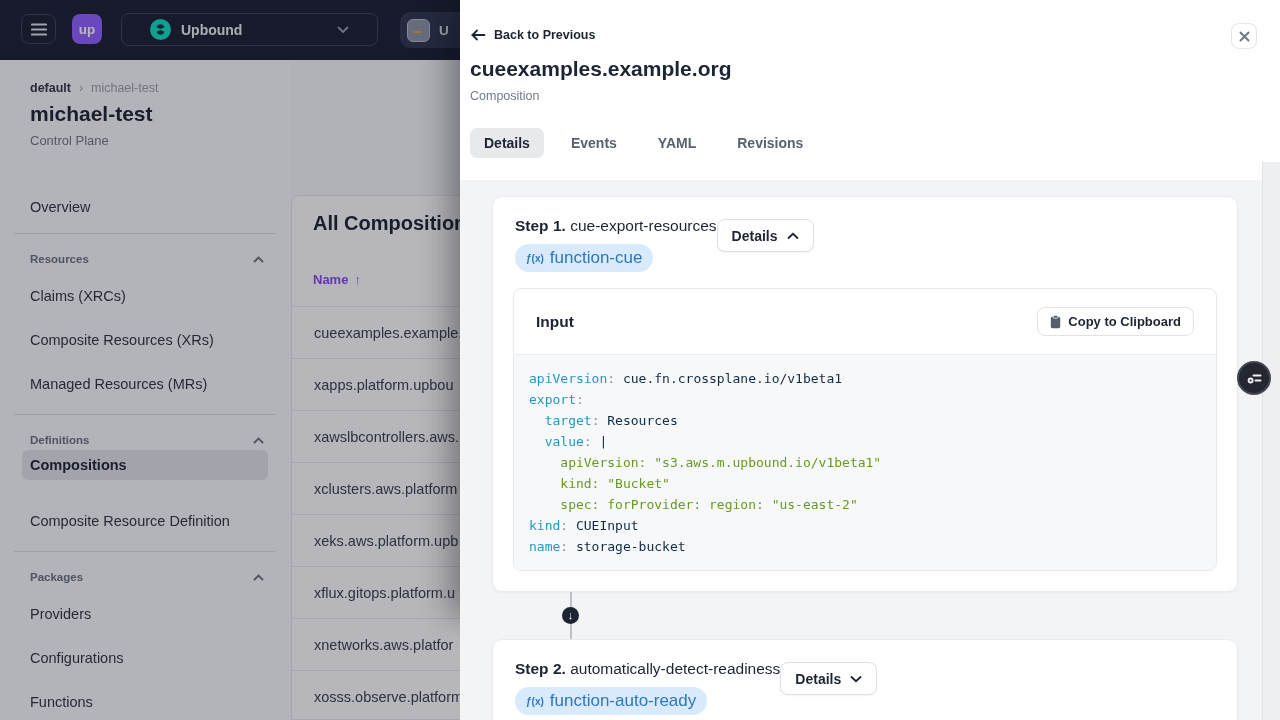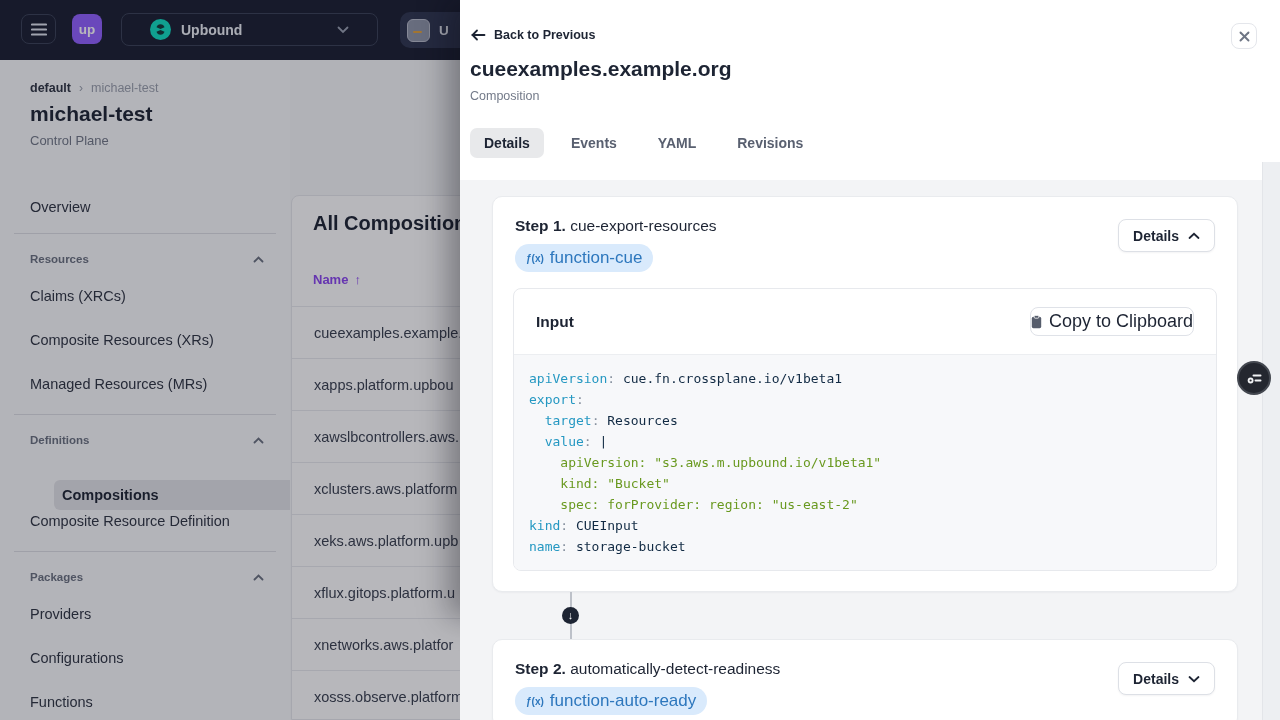--- a/index.html
+++ b/index.html
@@ -49,32 +49,32 @@
   .close-btn { position:absolute; left:771px; top:23px; width:26px; height:26px; border:1.5px solid #e4e6eb; border-radius:8px; display:flex; align-items:center; justify-content:center; cursor:pointer; background:#fff; }
   .panel-title { position:absolute; left:10px; top:57px; font-size:21px; font-weight:800; color:#1d2433; }
   .panel-subtitle { position:absolute; left:10px; top:89px; font-size:12.5px; color:#737a89; }
   .tabs { position:absolute; left:10px; top:128px; display:flex; gap:13px; align-items:center; }
   .tab { padding:7px 14px; font-size:14px; font-weight:600; color:#596070; border-radius:7px; cursor:pointer; }
   .tab.active { background:#e8e9eb; color:#1d2433; font-weight:700; }
 
   .panel-body { position:absolute; left:0; top:180px; width:820px; height:540px; background:#f3f4f6; }
   .step-card { width:746px; margin-left:32px; background:#fff; border:1px solid #e9ebee; border-radius:10px; box-shadow:0 1px 2px rgba(20,24,40,0.04); }
   .card1 { margin-top:16px; }
-  .step-row { display:flex; justify-content:space-between; padding:20px 22px 16px 22px; }
+  .step-row { display:flex; padding:20px 22px 16px 22px; }
   .step-title { font-size:15.5px; color:#1d2433; }
   .step-title b { font-weight:800; }
   .fn-badge { margin-top:9px; display:inline-flex; align-items:center; gap:6px; background:var(--badge-bg,#d9eafc); border-radius:14px; padding:4px 11px; }
   .fn-icon { font-size:10px; color:var(--badge-text,#2d77bd); font-weight:600; }
   .fn-label { font-size:17px; font-weight:400; color:var(--badge-text,#2d77bd); }
   .details-btn { align-self:flex-start; margin-top:2px; height:33px; padding:0 14px; background:#fff; border:1px solid #dde0e6; border-radius:8px; display:flex; align-items:center; gap:9px; font-size:14px; font-weight:700; color:#1d2433; cursor:pointer; box-shadow:0 1px 2px rgba(20,24,40,0.05); }
 
   .input-card { margin:0 20px 20px 20px; border:1px solid #e7e9ed; border-radius:8px; overflow:hidden; background:#fff; }
   .input-head { height:66px; display:flex; align-items:center; justify-content:space-between; padding:0 22px; border-bottom:1px solid #eceef1; }
   .input-title { font-size:15.5px; font-weight:800; color:#1d2433; }
-  .copy-btn { height:29px; padding:0 0; border:1px solid #dfe2e8; border-radius:8px; background:#fff; display:flex; align-items:center; gap:7px; font-size:18px; font-weight:400; color:#1d2433; cursor:pointer; }
+  .copy-btn { height:29px; padding:0 12px; border:1px solid #dfe2e8; border-radius:8px; background:#fff; display:flex; align-items:center; gap:7px; font-size:13px; font-weight:700; color:#1d2433; cursor:pointer; }
   .code-block { background:#f7f8fa; padding:13px 15px; font-family:"DejaVu Sans Mono", monospace; font-size:13px; line-height:21px; white-space:pre; }
   .tok-k { color:var(--code-key,#2598c2); }
   .tok-p { color:#87919f; }
   .tok-v { color:var(--code-value,#122b44); }
   .tok-s { color:var(--code-string,#69991f); }
 
   .connector { position:relative; height:47px; margin-left:32px; }
   .conn-line { position:absolute; left:78px; top:0; bottom:0; width:2px; background:#bdc1c9; }
   .conn-circle { position:absolute; left:70px; top:15px; width:17px; height:17px; border-radius:50%; background:#1d2433; color:#fff; font-size:11px; font-weight:700; text-align:center; line-height:16px; }
   .card2 .step-row { padding-bottom:12px; }
@@ -147,21 +147,21 @@
   <div class="side-divider" style="top:354px;"></div>
 
   <div class="side-header" style="top:372px;">
     <span>Definitions</span>
     <span>
         <svg width="11" height="7" viewBox="0 0 11 7">
           <polyline points="1.5,5.5 5.5,1.5 9.5,5.5" fill="none" stroke="#6a7180" stroke-width="1.8" stroke-linecap="round"></polyline>
         </svg>
       </span>
   </div>
-  <div class="side-selected" style="top:420px;margin-left:32px;">Compositions</div>
+  <div class="side-selected" style="top:390px;">Compositions</div>
   <div class="side-item" style="top:449px;">Composite Resource Definition</div>
   <div class="side-divider" style="top:491px;"></div>
 
   <div class="side-header" style="top:509px;">
     <span>Packages</span>
     <span>
         <svg width="11" height="7" viewBox="0 0 11 7">
           <polyline points="1.5,5.5 5.5,1.5 9.5,5.5" fill="none" stroke="#6a7180" stroke-width="1.8" stroke-linecap="round"></polyline>
         </svg>
       </span>

